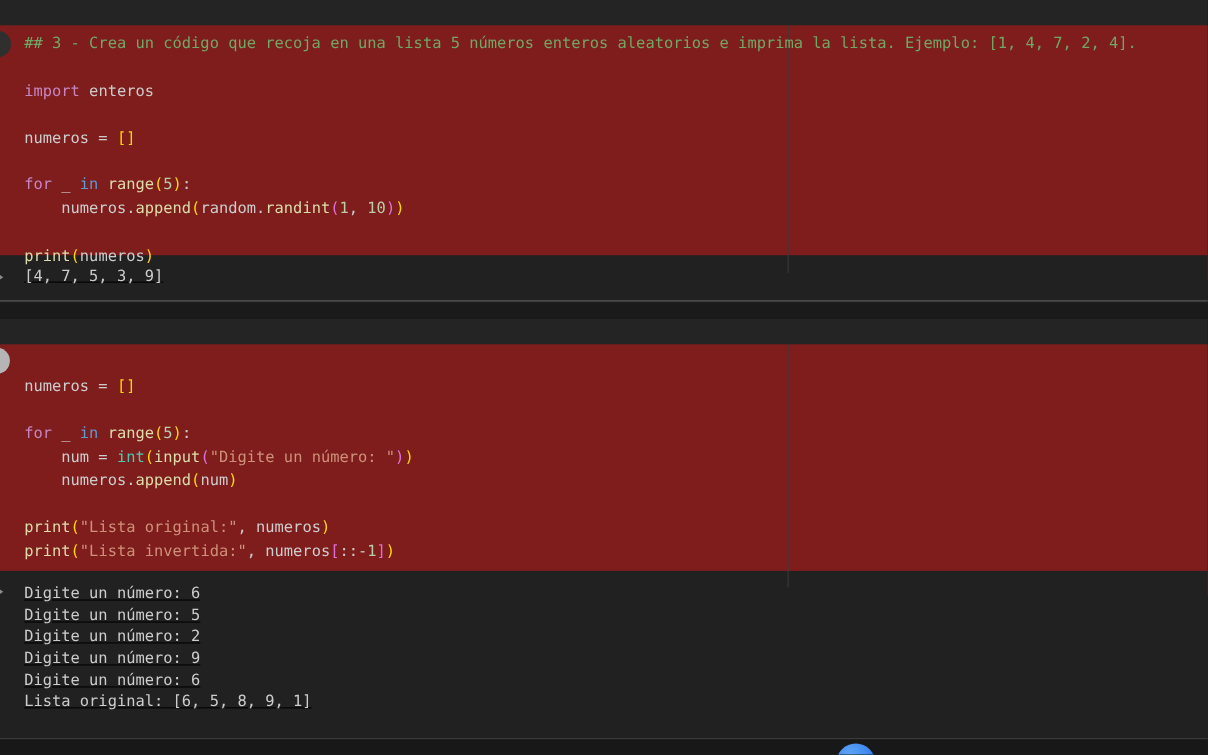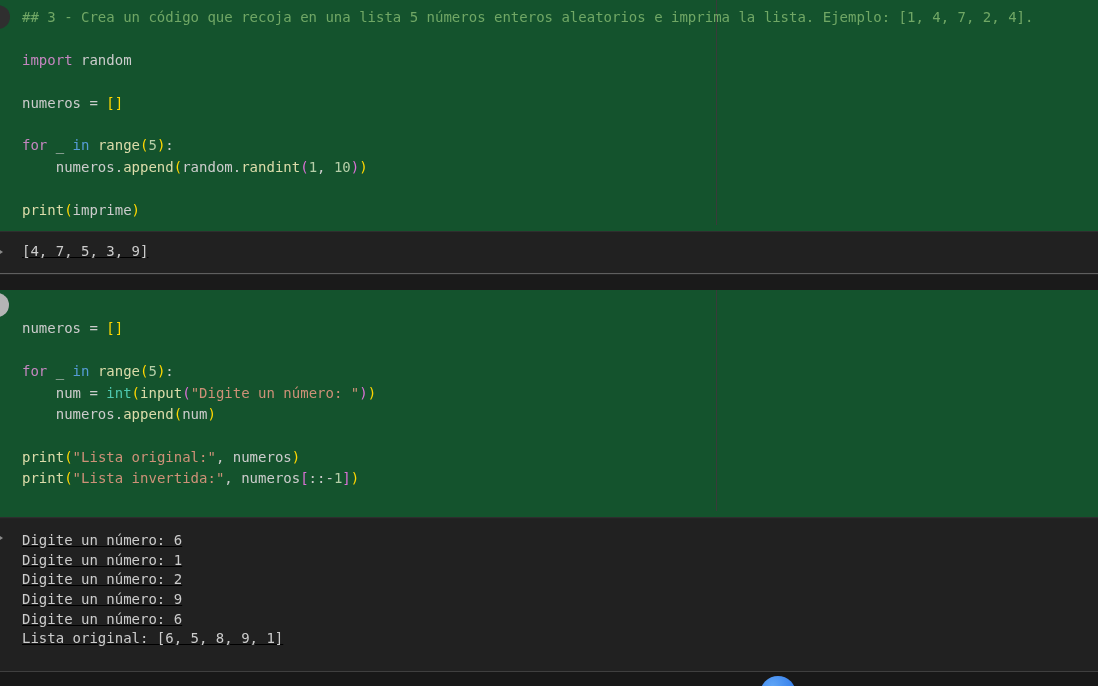--- a/index.html
+++ b/index.html
@@ -1,21 +1,21 @@
 <!DOCTYPE html>
 <html><head>
 <meta charset="utf-8">
 <style>
   * { margin:0; padding:0; box-sizing:border-box; }
   html,body { width:1098px; height:686px; overflow:hidden; background:#1c1c1c; }
   body { font-family:"DejaVu Sans Mono","Liberation Mono",monospace; }
 
   .notebook { position:relative; width:1098px; height:686px; background:#242424; }
 
-  .code-area { position:absolute; left:0; width:1098px; background:#14532d; overflow:hidden; }
+  .code-area { position:absolute; left:0; width:1098px; background:#7f1d1d; overflow:hidden;margin-top:23px; }
   .code-area.c1 { top:0;   height:232px; border-bottom:1px solid #2e2e2e; }
   .code-area.c2 { top:290px; height:228px; border-bottom:1px solid #2e2e2e; }
 
   .code-lines { position:relative; padding:7px 0 0 22px; z-index:2; }
   .code-line { height:21.4px; line-height:21.4px; font-size:14px; white-space:pre; }
 
   .ruler { position:absolute; top:0; bottom:6px; width:1px; left:716px; background:#3a3a3a; z-index:1; }
 
   .cell-indicator { position:absolute; width:24px; height:24px; border-radius:50%; z-index:3; }
   .cell-indicator.i1 { left:-14px; top:5px;  background:#2f2f2f; }
@@ -49,28 +49,28 @@
 <body>
 
 <div class="notebook">
 
   <div class="code-area c1">
     <div class="cell-indicator i1"></div>
     <div class="ruler"></div>
     <div class="code-lines">
         <div class="code-line"><span style="color: rgb(112, 167, 101);">## 3 - Crea un código que recoja en una lista 5 números enteros aleatorios e imprima la lista. Ejemplo: [1, 4, 7, 2, 4].</span></div>
         <div class="code-line"></div>
-        <div class="code-line"><span style="color: rgb(197, 134, 192);">import</span><span style="color: rgb(204, 204, 204);"> random</span></div>
+        <div class="code-line"><span style="color: rgb(197, 134, 192);">import</span><span style="color: rgb(204, 204, 204);"> enteros</span></div>
         <div class="code-line"></div>
         <div class="code-line"><span style="color: rgb(204, 204, 204);">numeros = </span><span style="color: rgb(255, 215, 0);">[]</span></div>
         <div class="code-line"></div>
         <div class="code-line"><span style="color: rgb(197, 134, 192);">for</span><span style="color: rgb(204, 204, 204);"> _ </span><span style="color: rgb(86, 156, 214);">in</span><span style="color: rgb(204, 204, 204);"> </span><span style="color: rgb(220, 220, 170);">range</span><span style="color: rgb(255, 215, 0);">(</span><span style="color: rgb(181, 206, 168);">5</span><span style="color: rgb(255, 215, 0);">)</span><span style="color: rgb(204, 204, 204);">:</span></div>
         <div class="code-line"><span style="color: rgb(204, 204, 204);">    numeros.</span><span style="color: rgb(220, 220, 170);">append</span><span style="color: rgb(255, 215, 0);">(</span><span style="color: rgb(204, 204, 204);">random.</span><span style="color: rgb(220, 220, 170);">randint</span><span style="color: rgb(218, 112, 214);">(</span><span style="color: rgb(181, 206, 168);">1</span><span style="color: rgb(204, 204, 204);">, </span><span style="color: rgb(181, 206, 168);">10</span><span style="color: rgb(218, 112, 214);">)</span><span style="color: rgb(255, 215, 0);">)</span></div>
         <div class="code-line"></div>
-        <div class="code-line"><span style="color: rgb(220, 220, 170);">print</span><span style="color: rgb(255, 215, 0);">(</span><span style="color: rgb(204, 204, 204);">imprime</span><span style="color: rgb(255, 215, 0);">)</span></div>
+        <div class="code-line"><span style="color: rgb(220, 220, 170);">print</span><span style="color: rgb(255, 215, 0);">(</span><span style="color: rgb(204, 204, 204);">numeros</span><span style="color: rgb(255, 215, 0);">)</span></div>
       </div>
   </div>
 
   <div class="output-area o1">
     <div class="collapse-arrow"></div>
     <div class="output-lines">
         <div class="output-line" style="color: rgb(204, 204, 204);">[4, 7, 5, 3, 9]</div>
       </div>
   </div>
 
@@ -89,21 +89,21 @@
         <div class="code-line"></div>
         <div class="code-line"><span style="color: rgb(220, 220, 170);">print</span><span style="color: rgb(255, 215, 0);">(</span><span style="color: rgb(206, 145, 120);">"Lista original:"</span><span style="color: rgb(204, 204, 204);">, numeros</span><span style="color: rgb(255, 215, 0);">)</span></div>
         <div class="code-line"><span style="color: rgb(220, 220, 170);">print</span><span style="color: rgb(255, 215, 0);">(</span><span style="color: rgb(206, 145, 120);">"Lista invertida:"</span><span style="color: rgb(204, 204, 204);">, numeros</span><span style="color: rgb(218, 112, 214);">[</span><span style="color: rgb(204, 204, 204);">::-</span><span style="color: rgb(181, 206, 168);">1</span><span style="color: rgb(218, 112, 214);">]</span><span style="color: rgb(255, 215, 0);">)</span></div>
       </div>
   </div>
 
   <div class="output-area o2">
     <div class="collapse-arrow"></div>
     <div class="output-lines">
         <div class="output-line" style="color: rgb(204, 204, 204);">Digite un número: 6</div>
-        <div class="output-line" style="color: rgb(204, 204, 204);">Digite un número: 1</div>
+        <div class="output-line" style="color: rgb(204, 204, 204);">Digite un número: 5</div>
         <div class="output-line" style="color: rgb(204, 204, 204);">Digite un número: 2</div>
         <div class="output-line" style="color: rgb(204, 204, 204);">Digite un número: 9</div>
         <div class="output-line" style="color: rgb(204, 204, 204);">Digite un número: 6</div>
         <div class="output-line" style="color: rgb(204, 204, 204);">Lista original: [6, 5, 8, 9, 1]</div>
       </div>
   </div>
 
   <div class="bottom-bar"></div>
 
   <button class="fab"></button>

